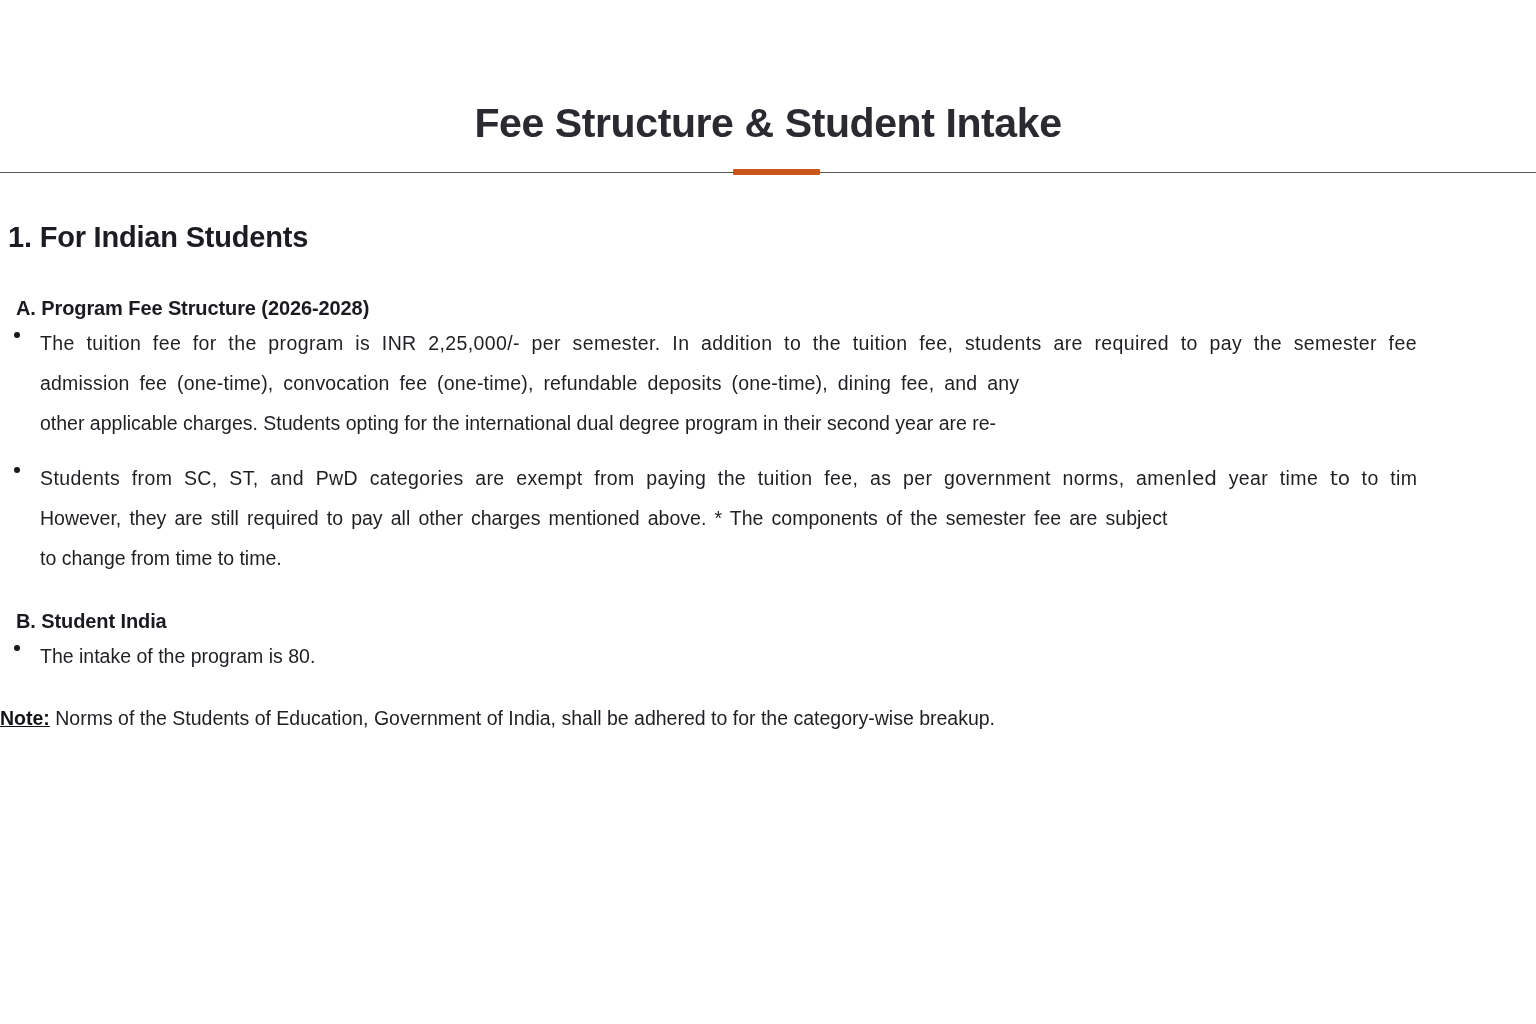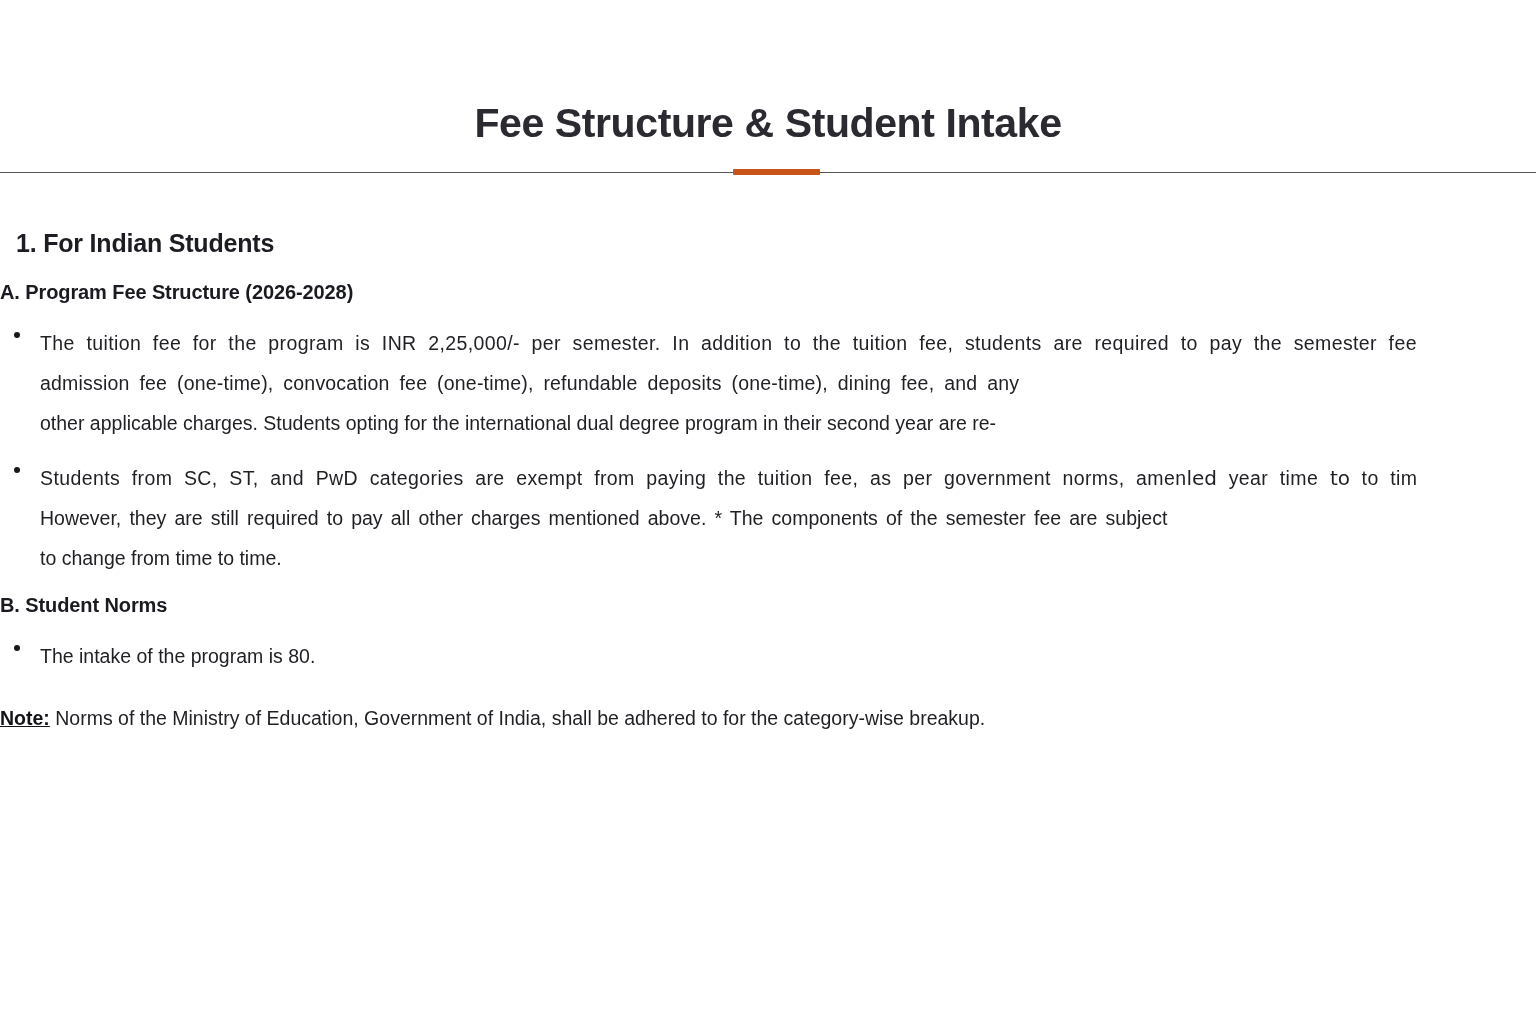--- a/index.html
+++ b/index.html
@@ -64,35 +64,35 @@
 
   
   .content {
     position: absolute;
     top: 174px;
     left: -12px;
     width: 1560px;
   }
 
   .h-section {
-    font-size: 25px;
+    font-size: 29px;
     font-weight: bold;
     color: #1c1c22;
     letter-spacing: -0.2px;
-    margin: 16px;
+    margin: 8px;
     padding: 0;
     position: absolute;
     white-space: nowrap;
   }
   .h-sub {
     font-size: 20px;
     font-weight: bold;
     color: #1a1a20;
     letter-spacing: -0.1px;
-    margin: 0;
+    margin: 16px;
     padding: 0;
     position: absolute;
     white-space: nowrap;
     text-align: right;
   }
 
   .bullet-row {
     position: absolute;
     width: 1560px;
   }
@@ -178,25 +178,25 @@
 
     <div class="bullet-row" style="top:284px;">
       <span class="bullet-dot"></span>
       <div class="bullet-lines">
         <div class="bline justify"><span>Students from SC, ST, and PwD categories are exempt from paying the tuition fee, as per government norms, amen</span><span class="glitch">led</span><span> year time </span><span class="glitch">to</span><span> to tim</span></div>
         <div class="bline loose">However, they are still required to pay all other charges mentioned above. * The components of the semester fee are subject</div>
         <div class="bline">to change from time to time.</div>
       </div>
     </div>
 
-    <div class="h-sub" style="top:420px; left:12px;">B. Student Norms</div>
+    <div class="h-sub" style="top:420px; left:12px;">B. Student India</div>
 
     <div class="bullet-row" style="top:462px;">
       <span class="bullet-dot"></span>
       <div class="bullet-lines">
         <div class="bline">The intake of the program is 80.</div>
       </div>
     </div>
 
-    <div class="note-line" style="top:530px; left:12px;"><span class="note-label">Note:</span><span> Norms of the Ministry of Education, Government of India, shall be adhered to for the category-wise breakup.</span></div>
+    <div class="note-line" style="top:530px; left:12px;"><span class="note-label">Note:</span><span> Norms of the Students of Education, Government of India, shall be adhered to for the category-wise breakup.</span></div>
 
   </div>
 </div>
 
 </body></html>

